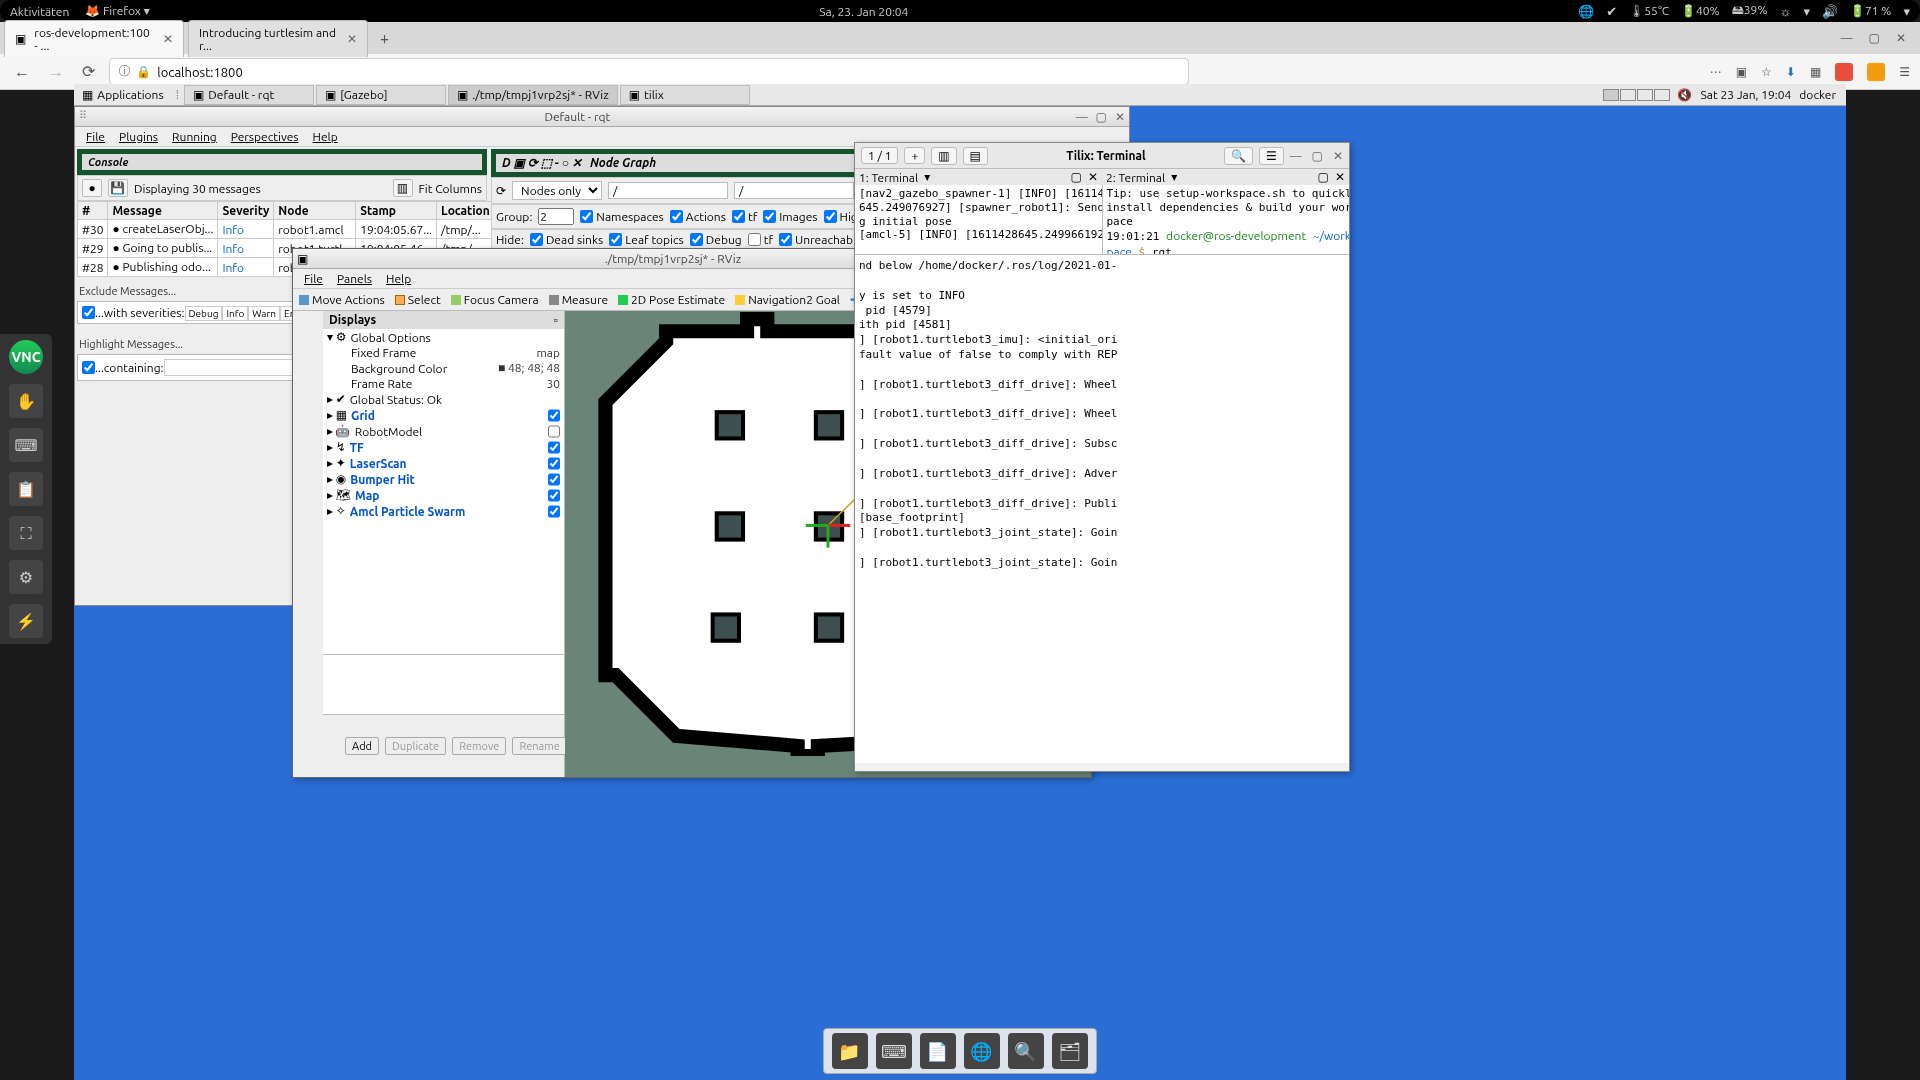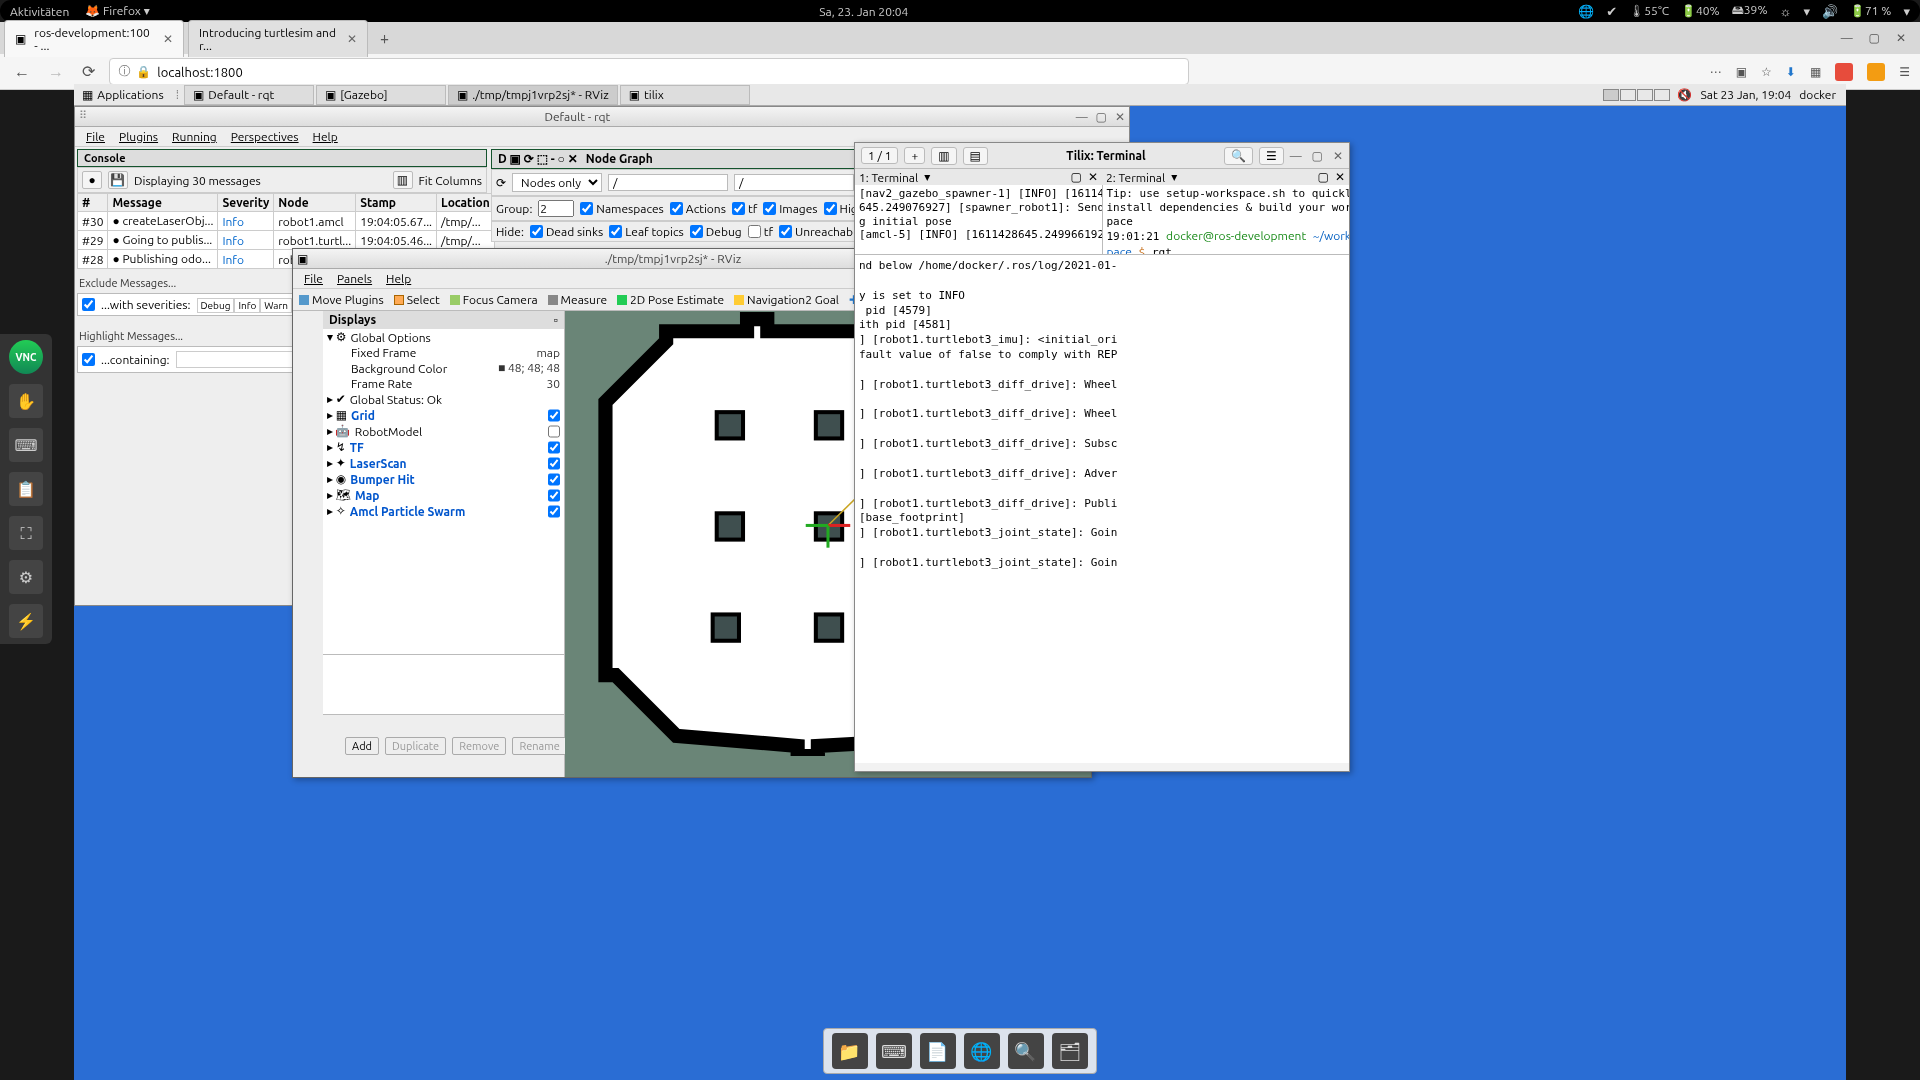--- a/index.html
+++ b/index.html
@@ -27,49 +27,49 @@
 .url-input .lock { color: #777; }
 .url-input input { border: none; outline: none; flex: 1; font-size: 13px; }
 .url-right { margin-left: auto; display: flex; gap: 14px; align-items: center; color: #555; font-size: 15px; }
 .url-right .ext { width: 18px; height: 18px; background: #e74c3c; border-radius: 3px; }
 .url-right .ext.o { background: #f39c12; }
 
 
 .vnc { position: absolute; left: 74px; top: 84px; right: 74px; bottom: 0; background: #2a6dd4; }
 .vnc-side { position: absolute; left: -74px; top: 0; width: 52px; background: #333; border-radius: 0 6px 6px 0; padding: 6px 0; display: flex; flex-direction: column; align-items: center; gap: 10px; }
 .vnc-side-item { width: 34px; height: 34px; background: #444; border-radius: 4px; display: flex; align-items: center; justify-content: center; color: #ccc; font-size: 16px; }
-.vnc-side-item.vnc-logo { background: linear-gradient(#2c5, #185); color: #fff; font-size: 10px; font-weight: bold; border-radius: 17px; }
+.vnc-side-item.vnc-logo { background: linear-gradient(#2c5, #185); color: #fff; font-size: 14px; font-weight: bold; border-radius: 17px; }
 
 
 .xfce-bar { height: 22px; background: #e8e8e8; border-bottom: 1px solid #aaa; display: flex; align-items: center; font-size: 11px; }
 .xfce-bar .task { padding: 2px 8px; border: 1px solid #bbb; background: #ddd; margin: 1px; display: flex; align-items: center; gap: 4px; min-width: 130px; }
 .xfce-bar .task.active { background: #ccc; }
 .xfce-bar .apps { padding: 2px 8px; display: flex; align-items: center; gap: 4px; }
 .xfce-bar .tray { margin-left: auto; display: flex; align-items: center; gap: 8px; padding: 0 10px; }
 
 
 .win-rqt { position: absolute; left: 0; top: 22px; width: 1056px; height: 500px; background: #eee; border: 1px solid #888; }
 .win-title { height: 20px; background: linear-gradient(#f4f4f4,#ddd); border-bottom: 1px solid #aaa; display: flex; align-items: center; font-size: 11px; padding: 0 4px; }
 .win-title .t { flex: 1; text-align: center; color: #444; }
 .win-title .wc { display: flex; gap: 8px; color: #666; cursor: pointer; }
 .menubar { height: 20px; display: flex; gap: 4px; padding: 2px 6px; font-size: 11px; border-bottom: 1px solid #ccc; background: #eee; }
 .menubar span { padding: 1px 5px; text-decoration: underline; }
 
 
 .panel-console { position: absolute; left: 2px; top: 42px; width: 410px; }
-.panel-header { background: #ddd; border: 1px solid #14532d; padding: 2px 6px; font-size: 11px; font-weight: bold; }
+.panel-header { background: #ddd; border: 5px solid #14532d; padding: 2px 6px; font-size: 11px; font-weight: bold; font-style: italic; }
 .panel-toolbar { display: flex; align-items: center; gap: 6px; padding: 3px 4px; background: #eee; border: 1px solid #ccc; font-size: 11px; }
 .panel-toolbar .tb-btn { width: 20px; height: 18px; border: 1px solid #bbb; background: #f5f5f5; border-radius: 2px; display: flex; align-items: center; justify-content: center; }
 .panel-toolbar .spacer { flex: 1; }
 table.msgs { width: 100%; border-collapse: collapse; font-size: 11px; background: #fff; }
 table.msgs th, table.msgs td { border: 1px solid #ccc; padding: 2px 4px; text-align: left; white-space: nowrap; overflow: hidden; }
 table.msgs th { background: #eee; }
 .sev-info { color: #06c; }
 .section-label { font-size: 11px; color: #333; padding: 8px 2px 2px; }
-.filter-box { border: 1px solid #bbb; background: #fff; padding: 4px; margin: 2px 0 6px; display: flex; align-items: center; gap: 6px; font-size: 11px; }
+.filter-box { border: 1px solid #bbb; background: #fff; padding: 4px; margin: 2px 0 6px; display: flex; align-items: center; font-size: 11px; }
 .filter-box input[type=text] { border: 1px solid #ccc; padding: 1px 3px; flex: 1; }
 .filter-box .sevs span { border: 1px solid #ccc; padding: 1px 3px; font-size: 10px; }
 
 
 .panel-ng { position: absolute; left: 416px; top: 42px; right: 2px; }
 .ng-row { display: flex; align-items: center; gap: 6px; padding: 3px 4px; background: #eee; border: 1px solid #ccc; font-size: 11px; }
 .ng-row select, .ng-row input[type=text] { border: 1px solid #bbb; padding: 1px 4px; background: #fff; }
 .ng-row label { display: flex; align-items: center; gap: 3px; }
 
 
@@ -389,21 +389,21 @@
         </span>
     </div>
     <div class="menubar">
       <span>File</span>
       <span>Panels</span>
       <span>Help</span>
     </div>
     <div class="rviz-tools">
       <span class="tool">
           <span class="ic ic-move"></span>
-          <span>Move Plugins</span>
+          <span>Move Actions</span>
         </span>
       <span class="tool">
           <span class="ic ic-select"></span>
           <span>Select</span>
         </span>
       <span class="tool">
           <span class="ic ic-focus"></span>
           <span>Focus Camera</span>
         </span>
       <span class="tool">

